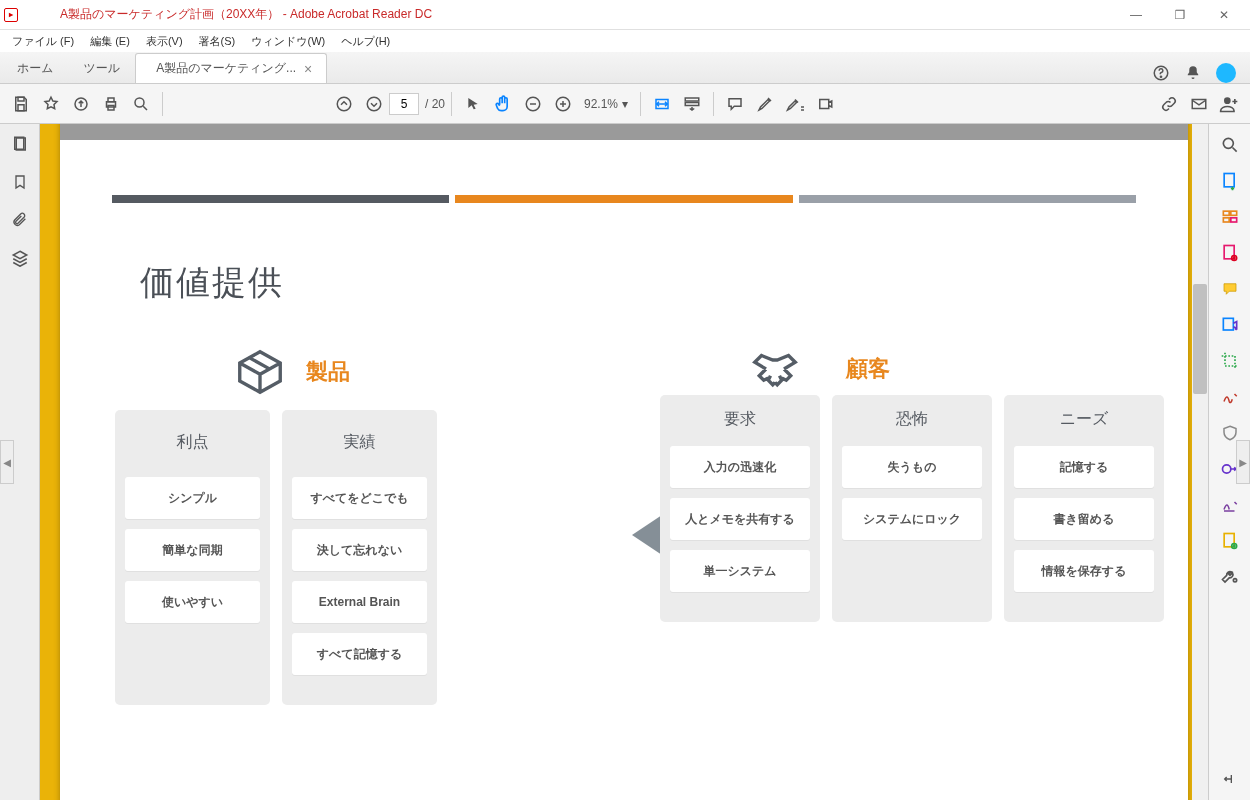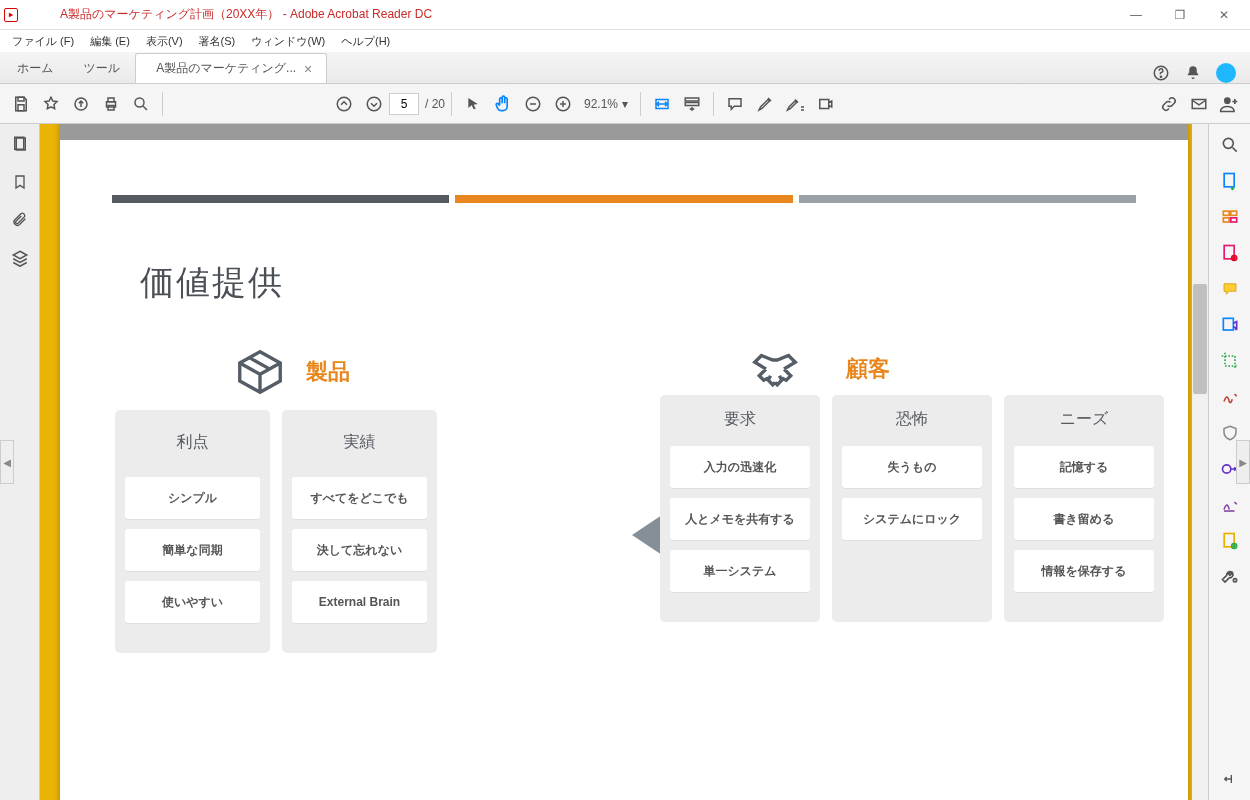--- a/index.html
+++ b/index.html
@@ -309,20 +309,21 @@
             <div class="coltitle">利点</div>
           <div class="card">シンプル</div>
           <div class="card">簡単な同期</div>
           <div class="card">使いやすい</div>
         </div>
         <div class="col">
             <div class="coltitle">実績</div>
           <div class="card">すべてをどこでも</div>
           <div class="card">決して忘れない</div>
           <div class="card">External Brain</div>
+          <div class="card">すべて記憶する</div>
         </div>
       </div>
 
       <div class="arrow"></div>
 
       <div class="cols cust">
         <div class="col">
             <div class="coltitle">要求</div>
           <div class="card">入力の迅速化</div>
           <div class="card">人とメモを共有する</div>

